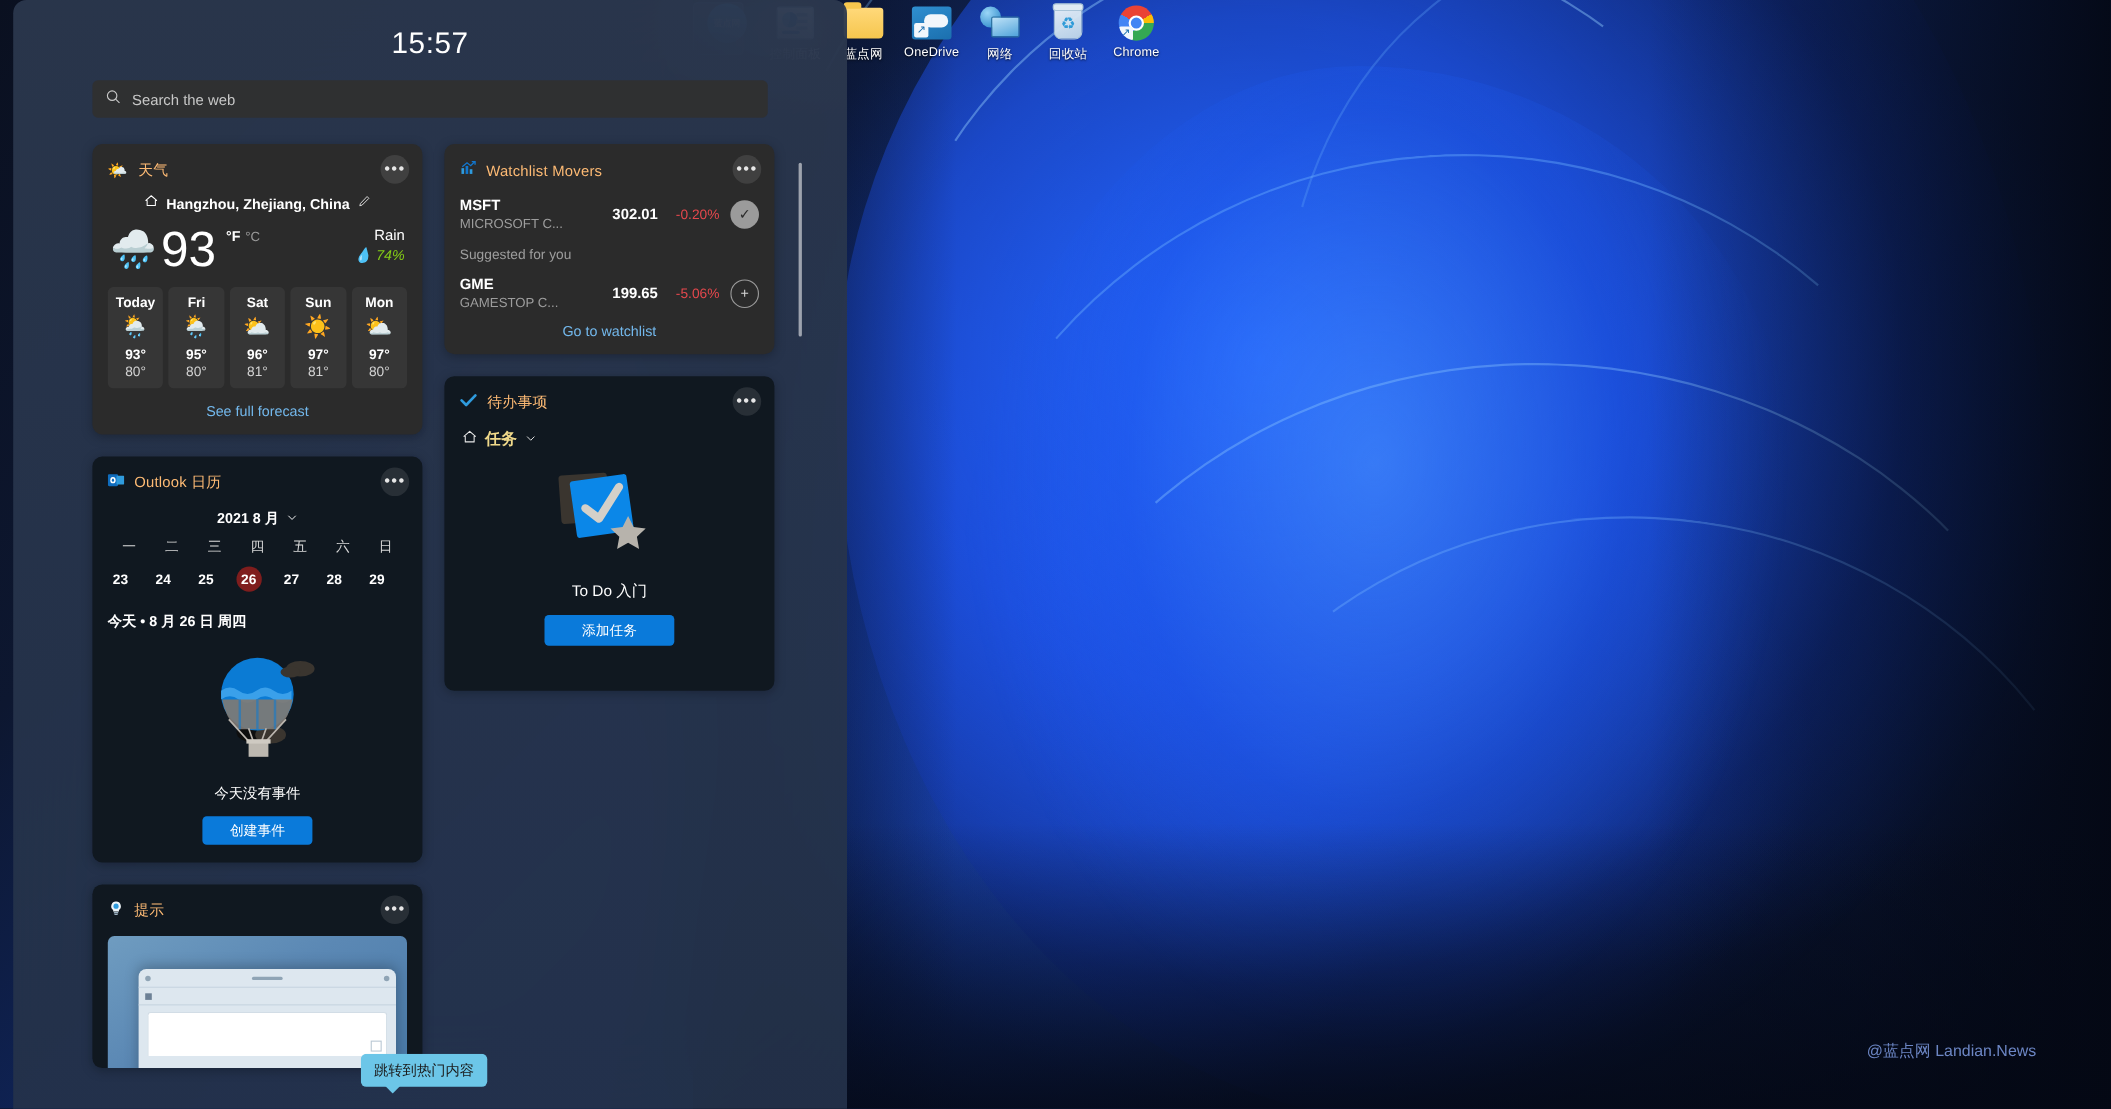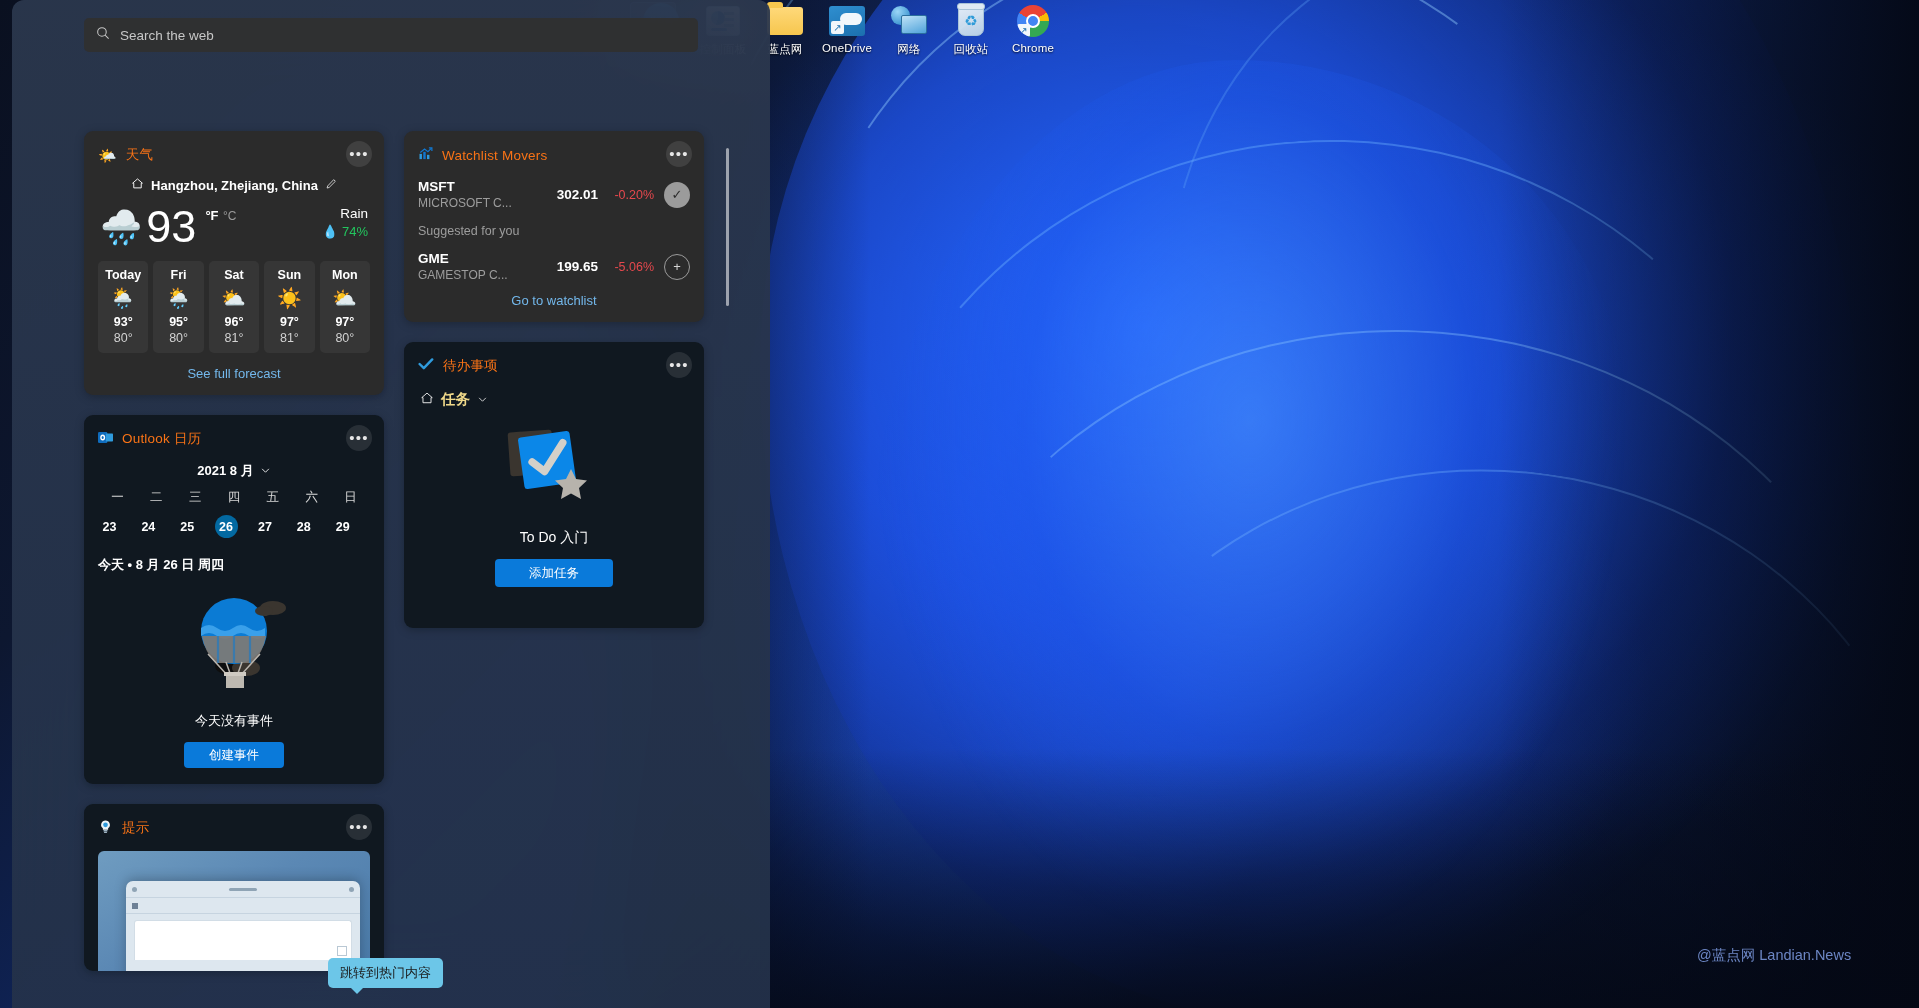--- a/index.html
+++ b/index.html
@@ -114,21 +114,21 @@
   .col-left  { position: absolute; left: 72px;  top: 0; width: 300px; }
   .col-right { position: absolute; left: 392px; top: 0; width: 300px; }
 
   .card {
     background: #2b2b2b; border-radius: 9px; margin-bottom: 20px;
     padding: 13px 14px 14px 14px; position: relative;
     box-shadow: 0 2px 10px rgba(0,0,0,0.25);
   }
   .card.dark { background: #101820; }
   .card-head { display: flex; align-items: center; gap: 9px; height: 22px; }
-  .card-title { color: #f97316; font-size: 13.5px; font-weight: 400; letter-spacing:.2px; }
+  .card-title { color: #fdba74; font-size: 13.5px; font-weight: 400; letter-spacing:.2px; }
   .more-btn {
     position: absolute; right: 12px; top: 10px;
     width: 26px; height: 26px; border-radius: 50%;
     background: rgba(255,255,255,0.10);
     display: flex; align-items: center; justify-content: center;
     color: #e6e6e6; font-size: 15px; letter-spacing: 1.2px; line-height: 10px;
     cursor: pointer;
   }
 
   
@@ -136,21 +136,21 @@
   .loc-text { color: #fff; font-size: 13px; font-weight: bold; }
   .w-main { display: flex; align-items: flex-start; margin-top: 6px; padding: 0 2px; }
   .w-icon { font-size: 34px; line-height: 1; margin-top: 10px; }
   .w-temp { color: #fff; font-size: 45px; font-weight: 300; line-height: 1; margin-left: 4px; margin-top: 4px; }
   .w-units { margin-left: 9px; margin-top: 6px; text-align: center; }
   .w-units .u-f { color: #fff; font-size: 13px; font-weight: 600; }
   .w-units .u-div { height: 1px; background: rgba(255,255,255,0.45); margin: 3px 0; }
   .w-units .u-c { color: #9a9a9a; font-size: 12px; }
   .w-rain { margin-left: auto; text-align: right; margin-top: 6px; }
   .w-rain .r-lbl { color: #fff; font-size: 13.5px; }
-  .w-rain .r-val { color: #22c55e; font-size: 13px; margin-top: 3px; }
+  .w-rain .r-val { color: #84cc16; font-size: 13px; margin-top: 3px; font-style: italic; }
   .fc-row { display: flex; gap: 5px; margin-top: 12px; }
   .fc-day { flex: 1; background: rgba(255,255,255,0.055); border-radius: 5px; padding: 7px 0 8px 0; text-align: center; }
   .fc-day .d { color: #fff; font-size: 12.5px; font-weight: bold; }
   .fc-day .ic { font-size: 20px; margin: 6px 0 7px 0; line-height: 1; }
   .fc-day .hi { color: #fff; font-size: 12.5px; font-weight: bold; }
   .fc-day .lo { color: #d2d2d2; font-size: 12.5px; margin-top: 2px; }
   .link-center { text-align: center; margin-top: 13px; color: #73b8ec; font-size: 13px; cursor: pointer; }
 
   
   .wl-row { display: flex; align-items: center; margin-top: 13px; }
@@ -163,21 +163,21 @@
   .wl-act.filled { background: #9b9b9b; color: #2b2b2b; }
   .wl-act.outline { border: 1px solid #9b9b9b; color: #d6d6d6; }
   .wl-sugg { color: #9d9d9d; font-size: 12.5px; margin-top: 14px; }
 
   
   .cal-head { display: flex; align-items: center; justify-content: center; gap: 6px; margin-top: 12px; color: #fff; font-size: 13px; font-weight: bold; cursor:pointer; }
   .cal-grid { display: grid; grid-template-columns: repeat(7, 1fr); margin-top: 9px; }
   .cal-grid .wd { text-align: center; color: #d8d8d8; font-size: 12.5px; padding-bottom: 7px; }
   .cal-grid .dn { text-align: left; color: #fff; font-size: 12.5px; font-weight: bold; padding: 2px 0; }
   .cal-grid .dn span { display: inline-flex; width: 23px; height: 23px; border-radius: 50%; align-items: center; justify-content: center; }
-  .cal-grid .dn.today span { background: #0369a1; }
+  .cal-grid .dn.today span { background: #7f1d1d; }
   .cal-today-line { color: #fff; font-size: 13px; font-weight: bold; margin-top: 16px; }
   .balloon-wrap { display: flex; justify-content: center; margin-top: 14px; }
   .no-ev { text-align: center; color: #fff; font-size: 13px; margin-top: 6px; }
   .btn-primary {
     display: block; margin: 12px auto 2px auto; width: 100px; height: 26px;
     background: #0a7ada; color: #fff; border: none; border-radius: 4px;
     font-size: 12.5px; font-family: inherit; cursor: pointer;
   }
   .btn-primary.wide { width: 118px; height: 28px; }
 
@@ -288,20 +288,21 @@
           <div class="ic-ch">
             <span class="sc">↗</span>
           </div>
         </div>
       <div class="lbl">Chrome</div>
     </div>
   </div>
 
   <div class="panel">
 
+    <div class="panel-time">15:57</div>
 
     <div class="search-bar">
       <span>
         <svg width="14" height="14" viewBox="0 0 16 16">
             <circle cx="6.8" cy="6.8" r="4.9" fill="none" stroke="#c7c7c7" stroke-width="1.2"></circle>
             <line x1="10.4" y1="10.4" x2="14.4" y2="14.4" stroke="#c7c7c7" stroke-width="1.2"></line>
           </svg>
       </span>
       <span class="ph">Search the web</span>
     </div>

